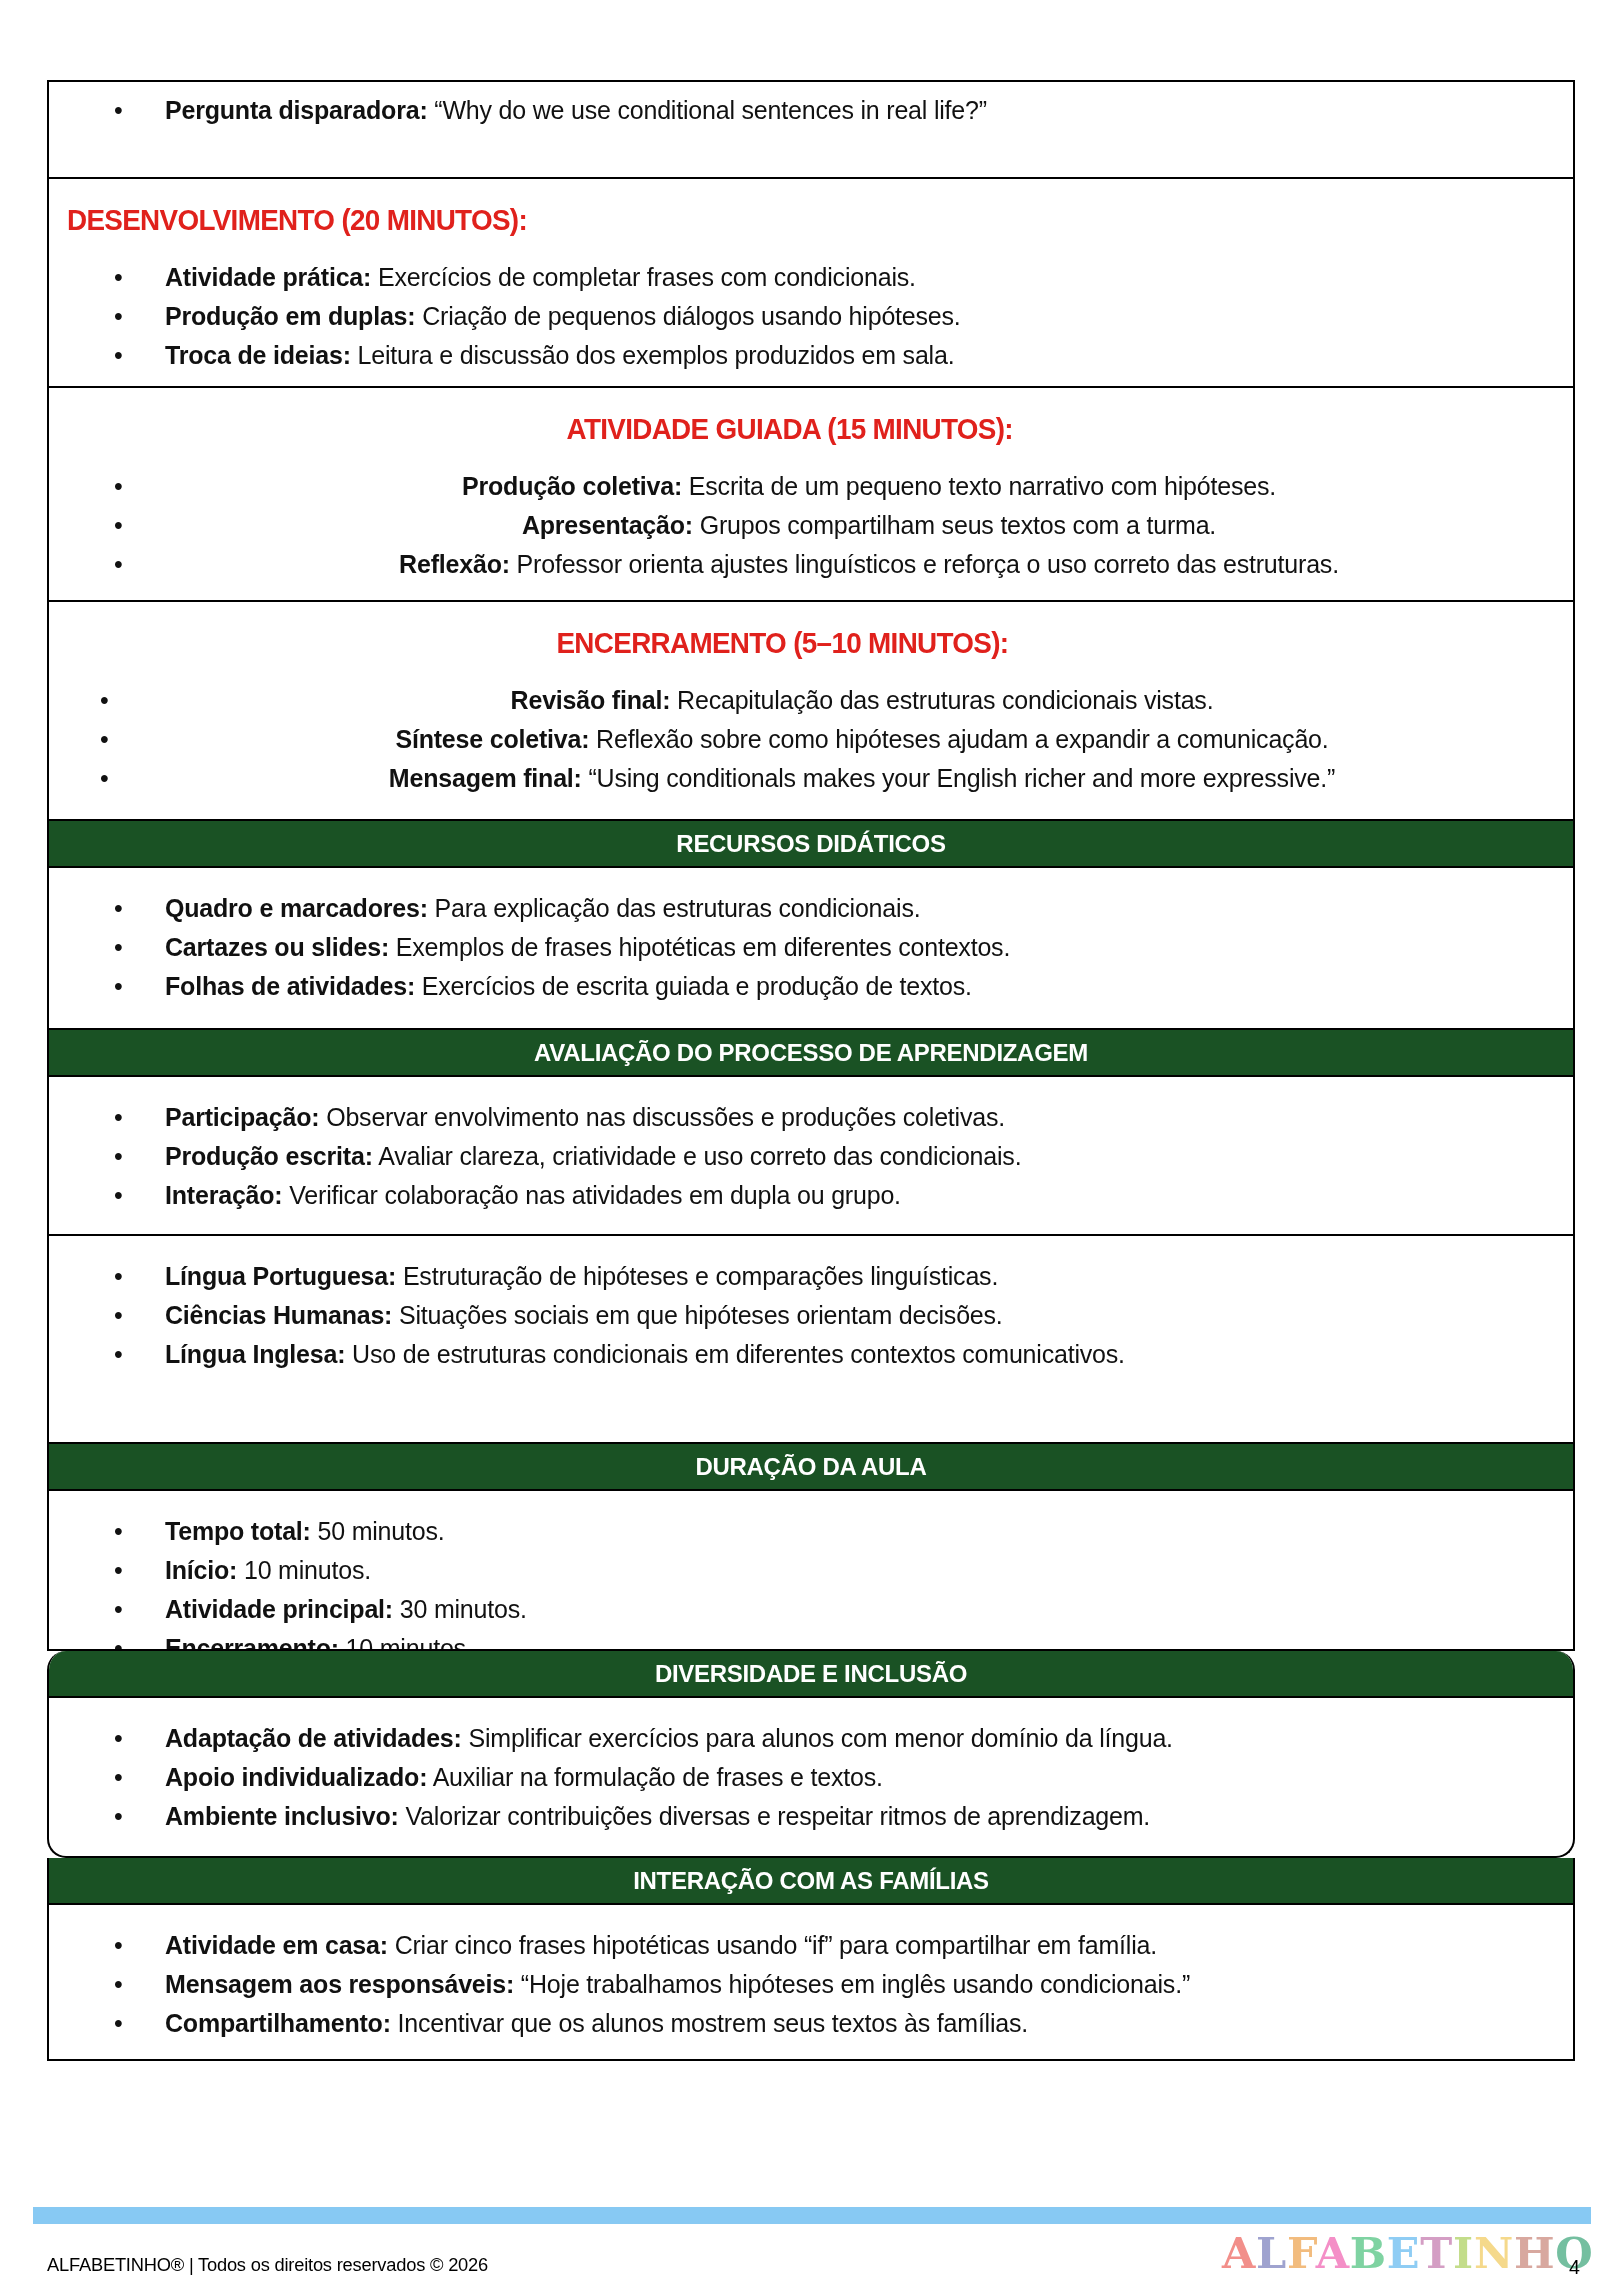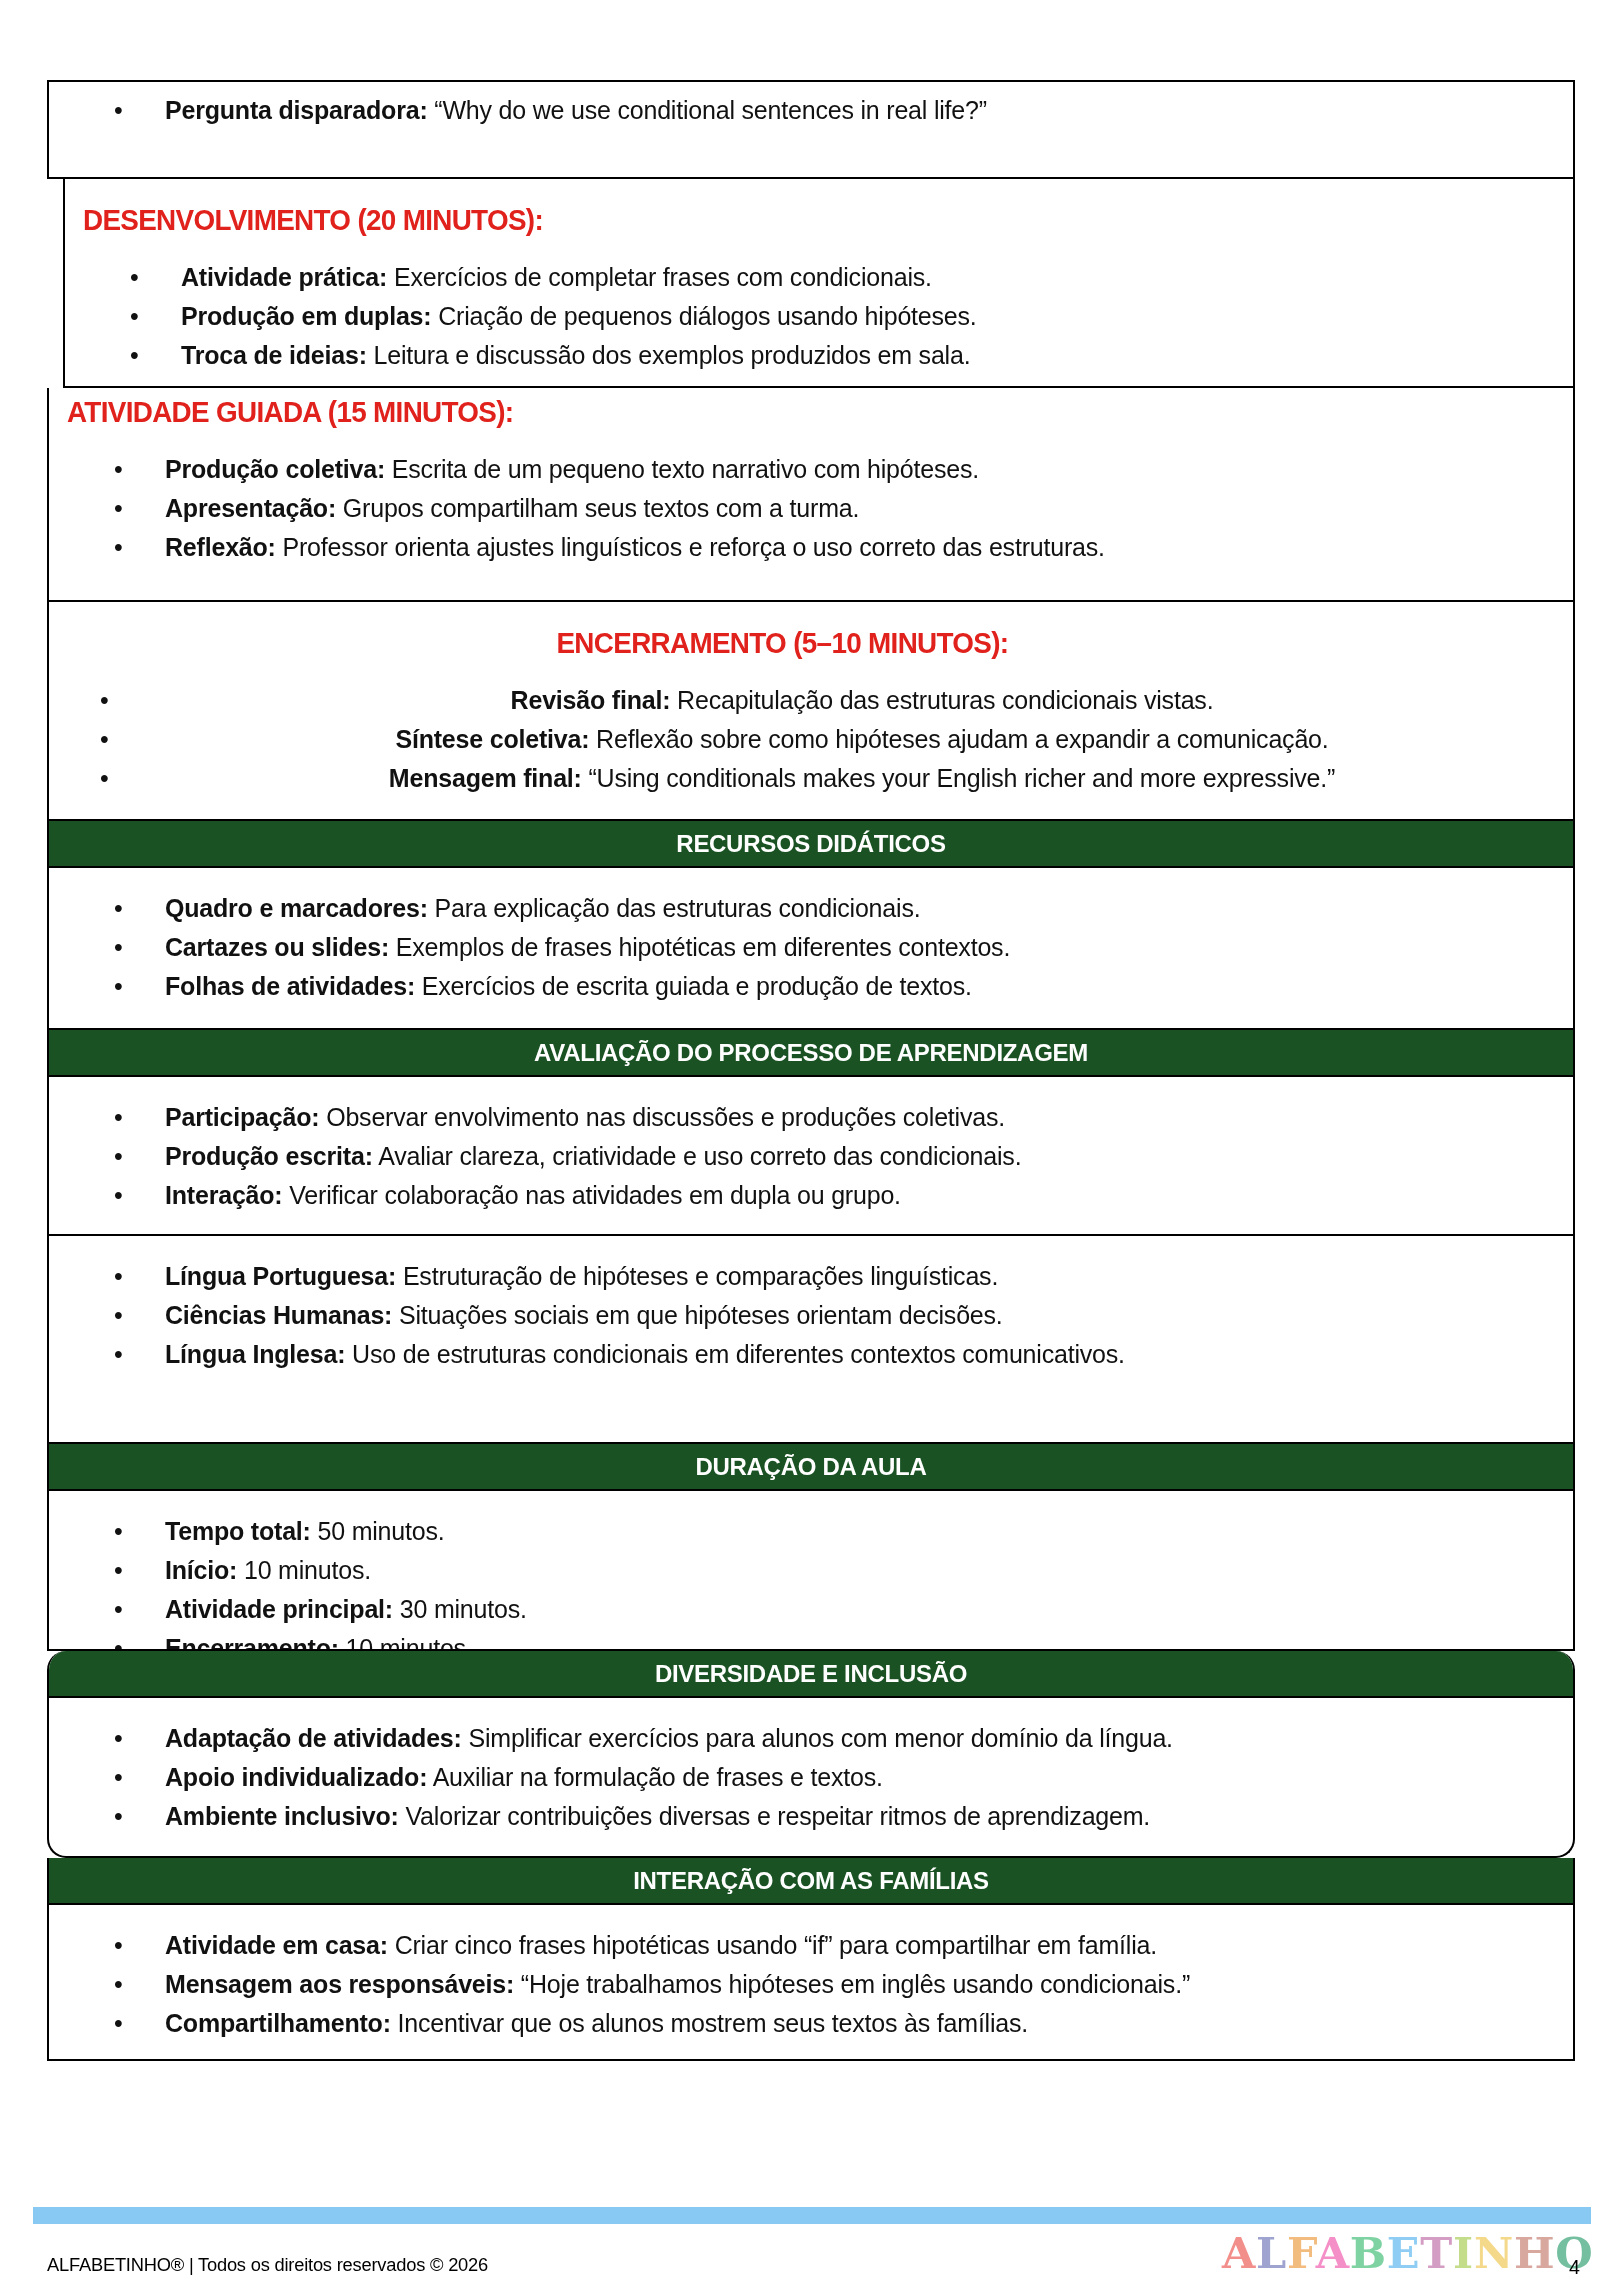--- a/index.html
+++ b/index.html
@@ -57,29 +57,29 @@
 
 <div class="page">
   <div class="doc">
       <section class="section box">
         <div class="content">
           <ul class="bullets">
             <li><span class="marker">•</span><span class="lead">Pergunta disparadora:</span><span class="rest"> “Why do we use conditional sentences in real life?”</span></li>
           </ul>
         </div>
       </section>
-      <section class="section red" style="padding-left: 17px; padding-top: 17px; margin-left: 16px;">
+      <section class="section red" style="padding-left: 17px; padding-top: 17px;">
         <h2 class="redhead" style="color: rgb(224, 33, 28);">DESENVOLVIMENTO (20 MINUTOS):</h2>
         <ul class="bullets">
           <li><span class="marker">•</span><span class="lead">Atividade prática:</span><span class="rest"> Exercícios de completar frases com condicionais.</span></li>
           <li><span class="marker">•</span><span class="lead">Produção em duplas:</span><span class="rest"> Criação de pequenos diálogos usando hipóteses.</span></li>
           <li><span class="marker">•</span><span class="lead">Troca de ideias:</span><span class="rest"> Leitura e discussão dos exemplos produzidos em sala.</span></li>
         </ul>
       </section>
-      <section class="section red" style="padding-left: 17px; ">
+      <section class="section red" style="padding-left: 17px; padding-top: 17px; text-align: center;">
         <h2 class="redhead" style="color: rgb(224, 33, 28);">ATIVIDADE GUIADA (15 MINUTOS):</h2>
         <ul class="bullets">
           <li><span class="marker">•</span><span class="lead">Produção coletiva:</span><span class="rest"> Escrita de um pequeno texto narrativo com hipóteses.</span></li>
           <li><span class="marker">•</span><span class="lead">Apresentação:</span><span class="rest"> Grupos compartilham seus textos com a turma.</span></li>
           <li><span class="marker">•</span><span class="lead">Reflexão:</span><span class="rest"> Professor orienta ajustes linguísticos e reforça o uso correto das estruturas.</span></li>
         </ul>
       </section>
       <section class="section red" style="padding-left: 3px; padding-top: 17px; text-align: center;">
         <h2 class="redhead" style="color: rgb(224, 33, 28);">ENCERRAMENTO (5–10 MINUTOS):</h2>
         <ul class="bullets">

